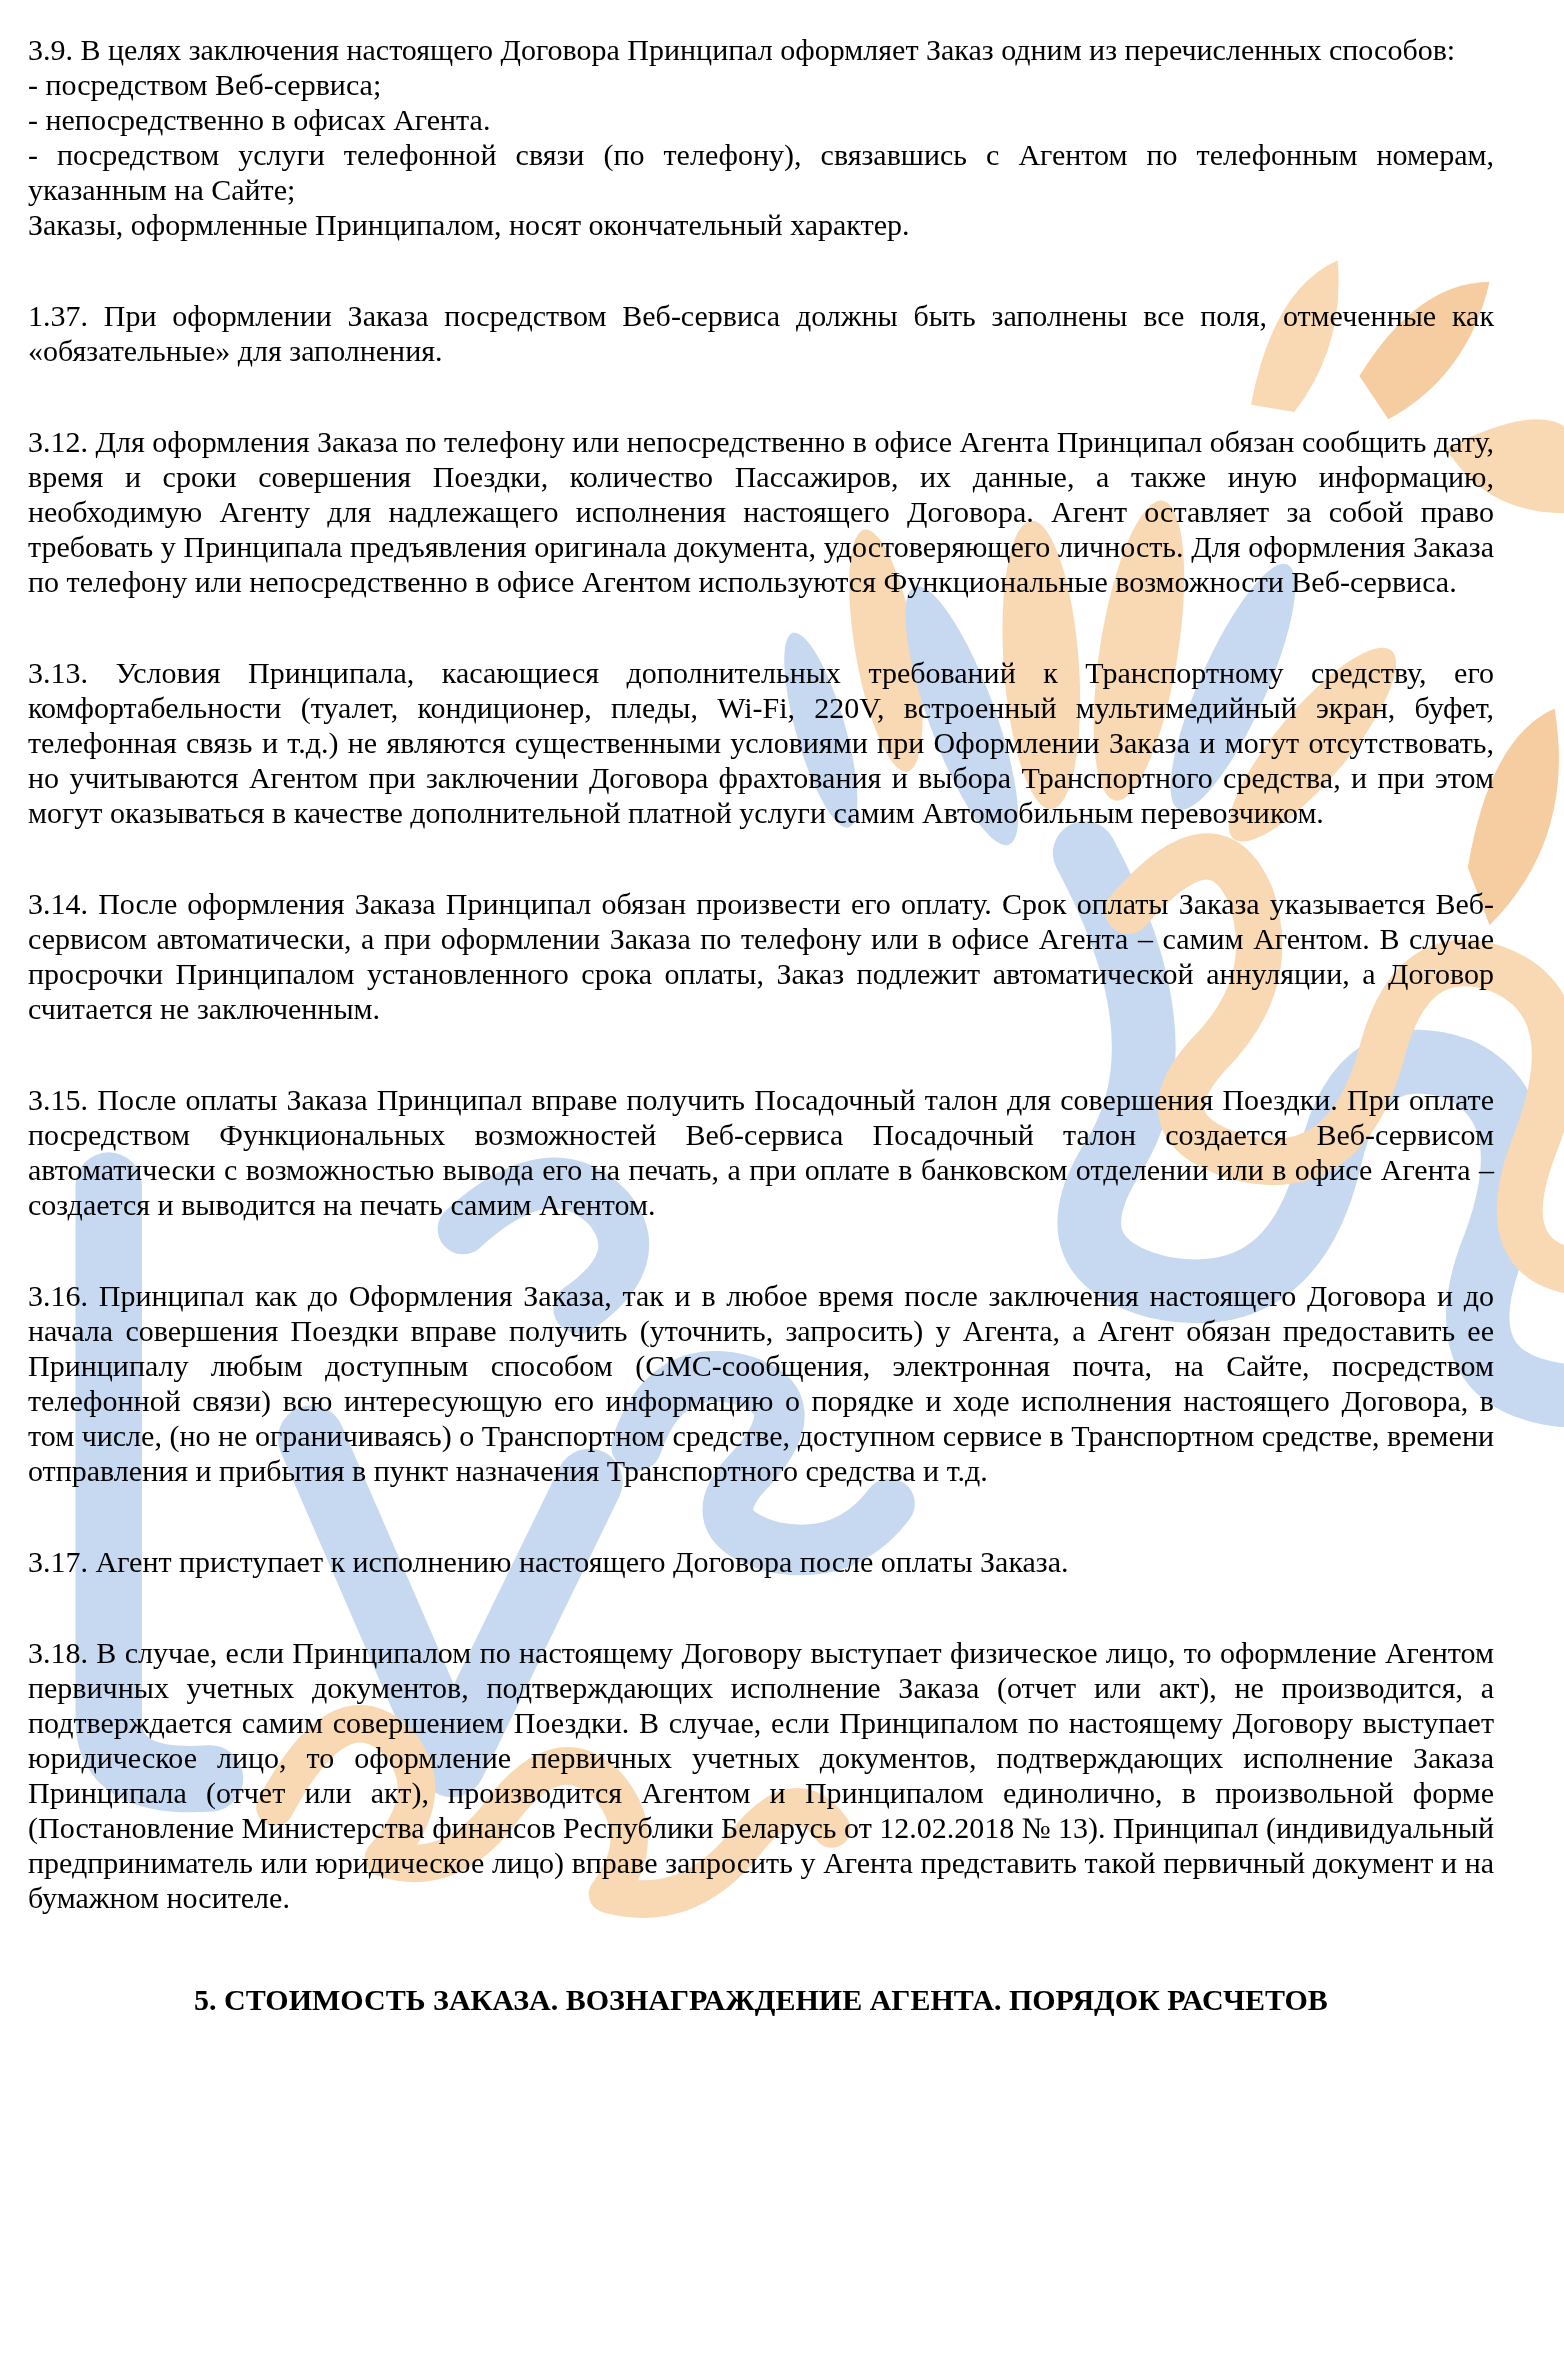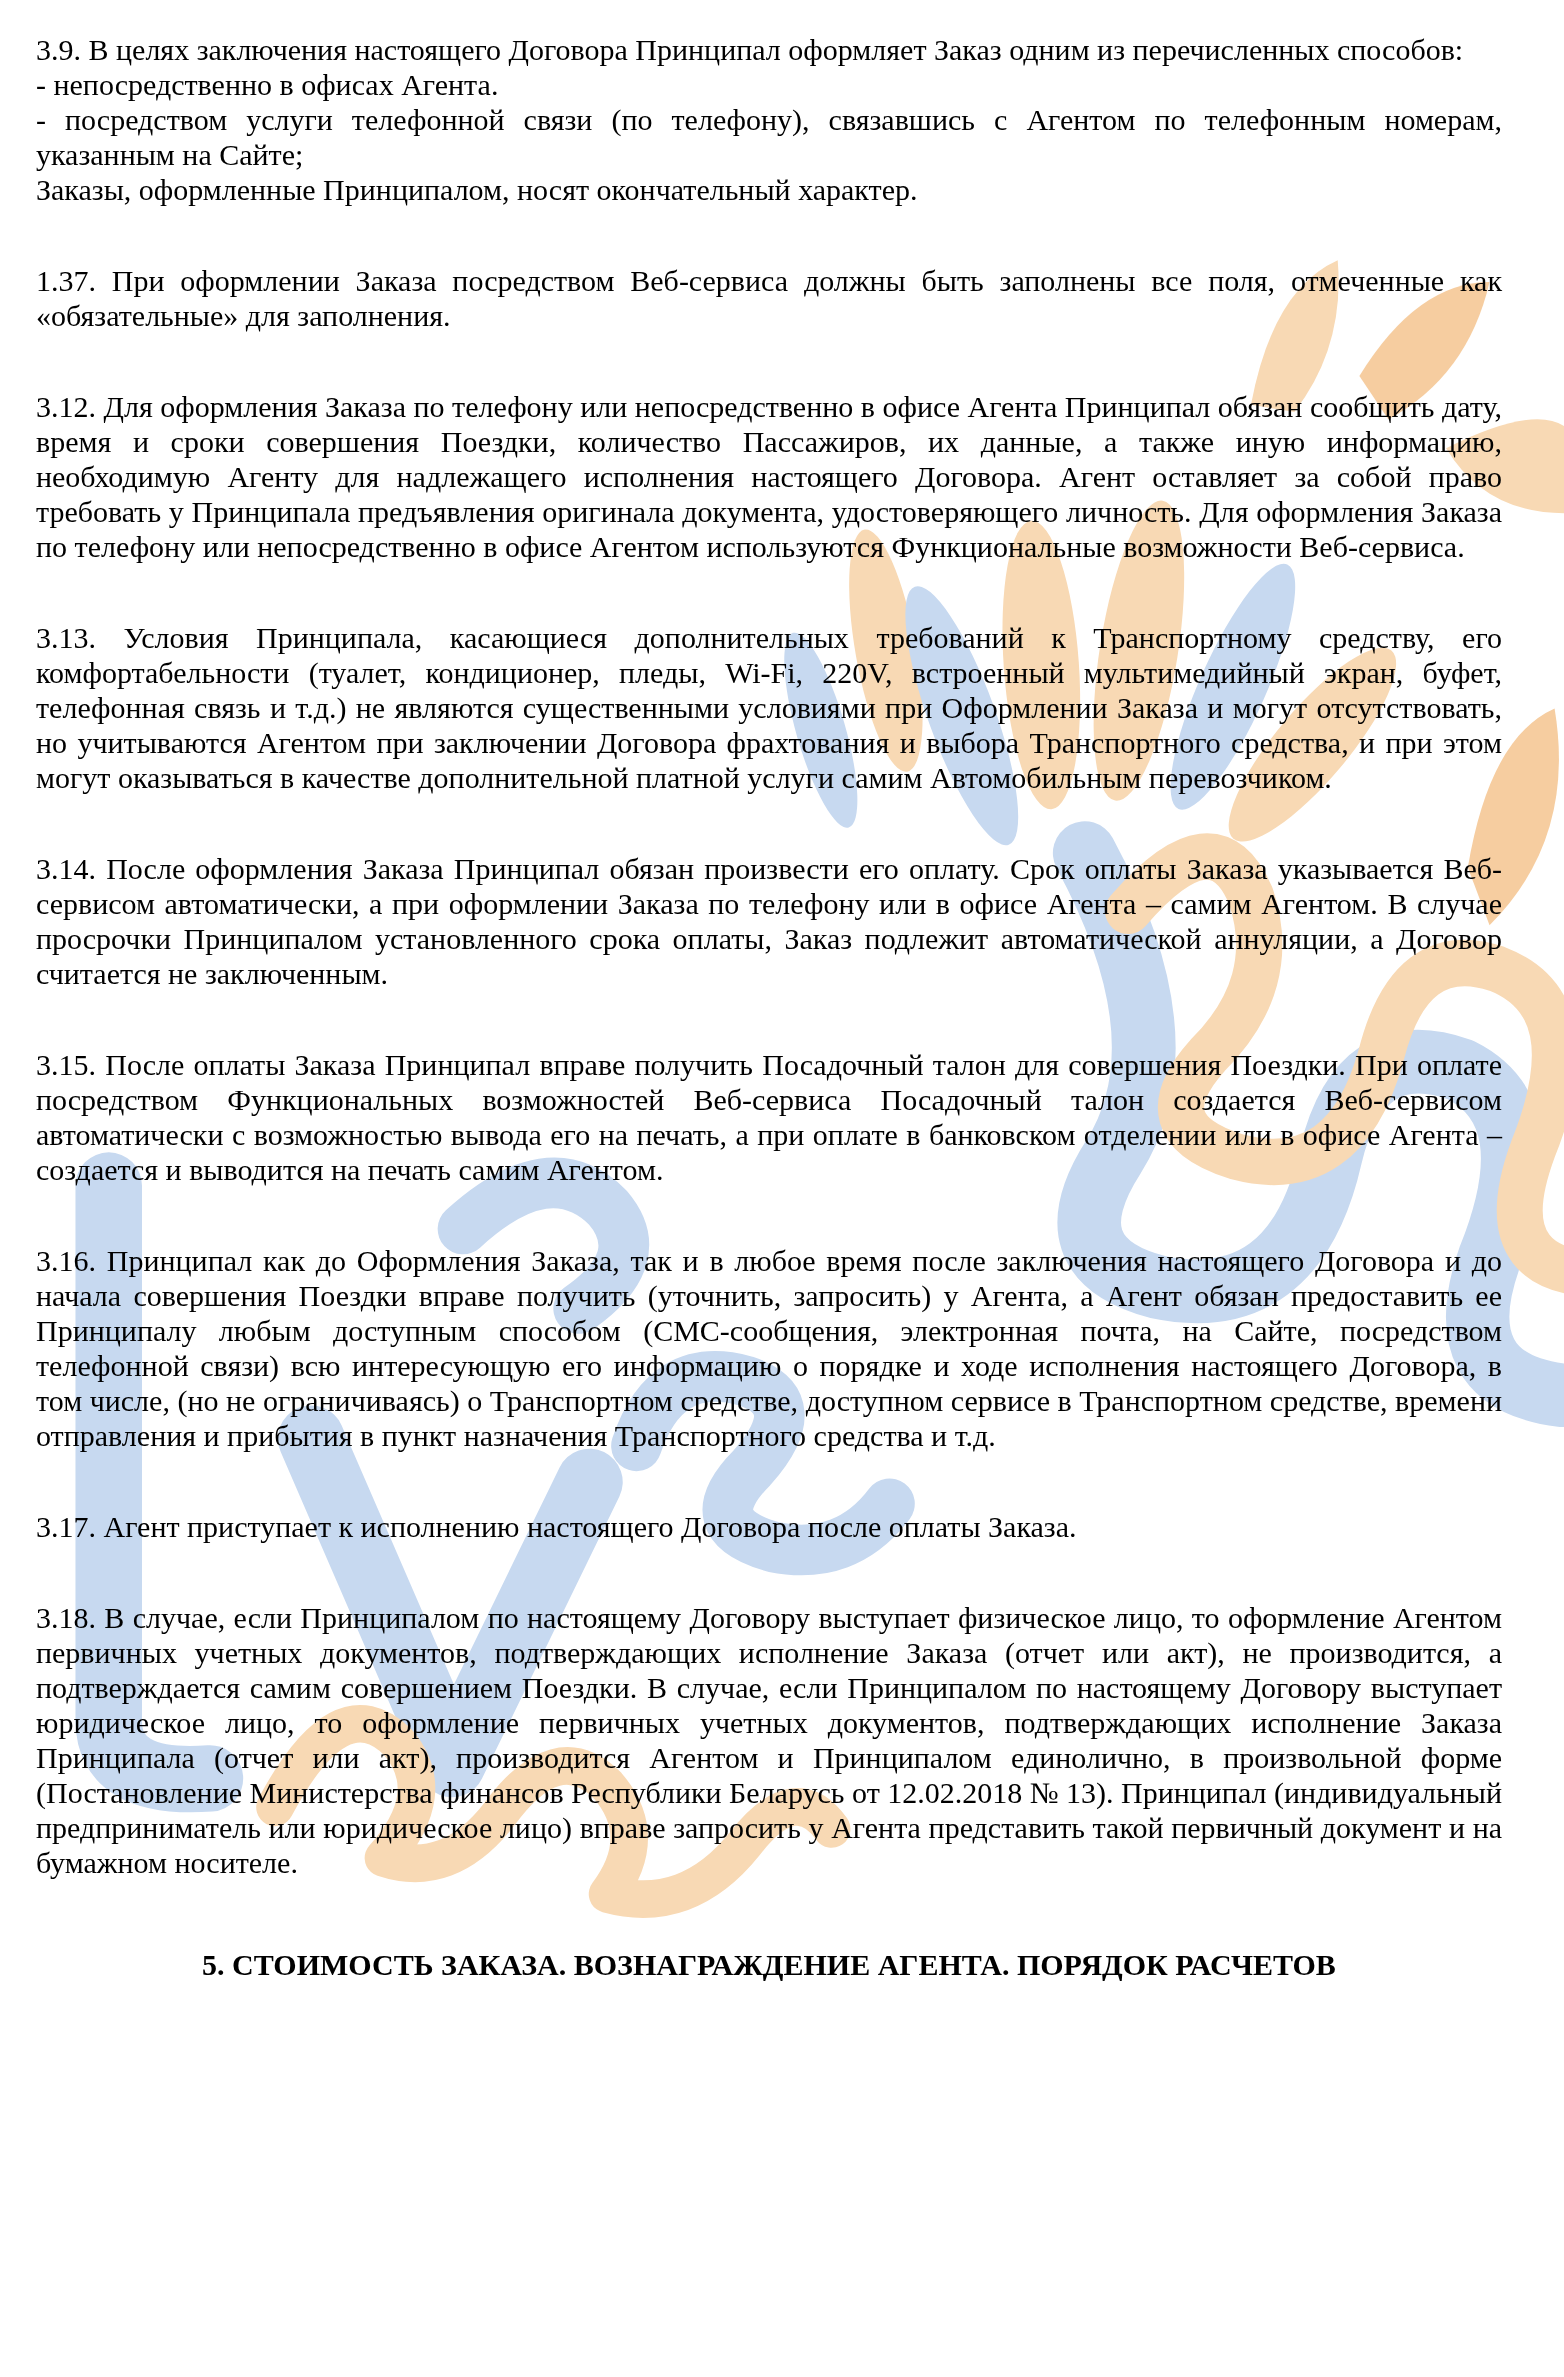--- a/index.html
+++ b/index.html
@@ -18,21 +18,21 @@
   .watermark {
     position: absolute;
     left: 0;
     top: 0;
     width: 1565px;
     height: 2377px;
     pointer-events: none;
   }
   .content {
     position: absolute;
-    left: 36px;
+    left: 28px;
     top: 32px;
     width: 1466px;
     color: #000000;
     font-size: 30px;
     line-height: 35px;
     text-align: justify;
   }
   .content p {
     margin: 0;
     padding: 0;
@@ -86,20 +86,21 @@
 
       <path d="M880 2000 q40 -120 150 -90 q90 30 10 120 q-80 80 30 110 q100 20 160 -60" stroke="#c7d9f0" stroke-width="70"></path>
       <path d="M640 1700 q120 -110 200 -30 q60 70 -40 140" stroke="#c7d9f0" stroke-width="70"></path>
 
       <path d="M380 2500 q90 -170 170 -90 q60 70 -20 160 q90 30 160 -60 q80 -110 150 -40 q60 70 0 150 q110 30 190 -70 q70 -90 120 -20" stroke="#f8d9b4" stroke-width="52"></path>
     </g>
   </svg>
 
   <div class="content">
     <p>3.9. В целях заключения настоящего Договора Принципал оформляет Заказ одним из перечисленных способов:</p>
+    <p>- посредством Веб-сервиса;</p>
     <p>- непосредственно в офисах Агента.</p>
     <p>- посредством услуги телефонной связи (по телефону), связавшись с Агентом по телефонным номерам, указанным на Сайте;</p>
     <p>Заказы, оформленные Принципалом, носят окончательный характер.</p>
     <p class="gap">1.37. При оформлении Заказа посредством Веб-сервиса должны быть заполнены все поля, отмеченные как «обязательные» для заполнения.</p>
     <p class="gap">3.12. Для оформления Заказа по телефону или непосредственно в офисе Агента Принципал обязан сообщить дату, время и сроки совершения Поездки, количество Пассажиров, их данные, а также иную информацию, необходимую Агенту для надлежащего исполнения настоящего Договора. Агент оставляет за собой право требовать у Принципала предъявления оригинала документа, удостоверяющего личность. Для оформления Заказа по телефону или непосредственно в офисе Агентом используются Функциональные возможности Веб-сервиса.</p>
     <p class="gap">3.13. Условия Принципала, касающиеся дополнительных требований к Транспортному средству, его комфортабельности (туалет, кондиционер, пледы, Wi-Fi, 220V, встроенный мультимедийный экран, буфет, телефонная связь и т.д.) не являются существенными условиями при Оформлении Заказа и могут отсутствовать, но учитываются Агентом при заключении Договора фрахтования и выбора Транспортного средства, и при этом могут оказываться в качестве дополнительной платной услуги самим Автомобильным перевозчиком.</p>
     <p class="gap">3.14. После оформления Заказа Принципал обязан произвести его оплату. Срок оплаты Заказа указывается Веб-сервисом автоматически, а при оформлении Заказа по телефону или в офисе Агента – самим Агентом. В случае просрочки Принципалом установленного срока оплаты, Заказ подлежит автоматической аннуляции, а Договор считается не заключенным.</p>
     <p class="gap">3.15. После оплаты Заказа Принципал вправе получить Посадочный талон для совершения Поездки. При оплате посредством Функциональных возможностей Веб-сервиса Посадочный талон создается Веб-сервисом автоматически с возможностью вывода его на печать, а при оплате в банковском отделении или в офисе Агента – создается и выводится на печать самим Агентом.</p>
     <p class="gap">3.16. Принципал как до Оформления Заказа, так и в любое время после заключения настоящего Договора и до начала совершения Поездки вправе получить (уточнить, запросить) у Агента, а Агент обязан предоставить ее Принципалу любым доступным способом (СМС-сообщения, электронная почта, на Сайте, посредством телефонной связи) всю интересующую его информацию о порядке и ходе исполнения настоящего Договора, в том числе, (но не ограничиваясь) о Транспортном средстве, доступном сервисе в Транспортном средстве, времени отправления и прибытия в пункт назначения Транспортного средства и т.д.</p>
     <p class="gap">3.17. Агент приступает к исполнению настоящего Договора после оплаты Заказа.</p>

